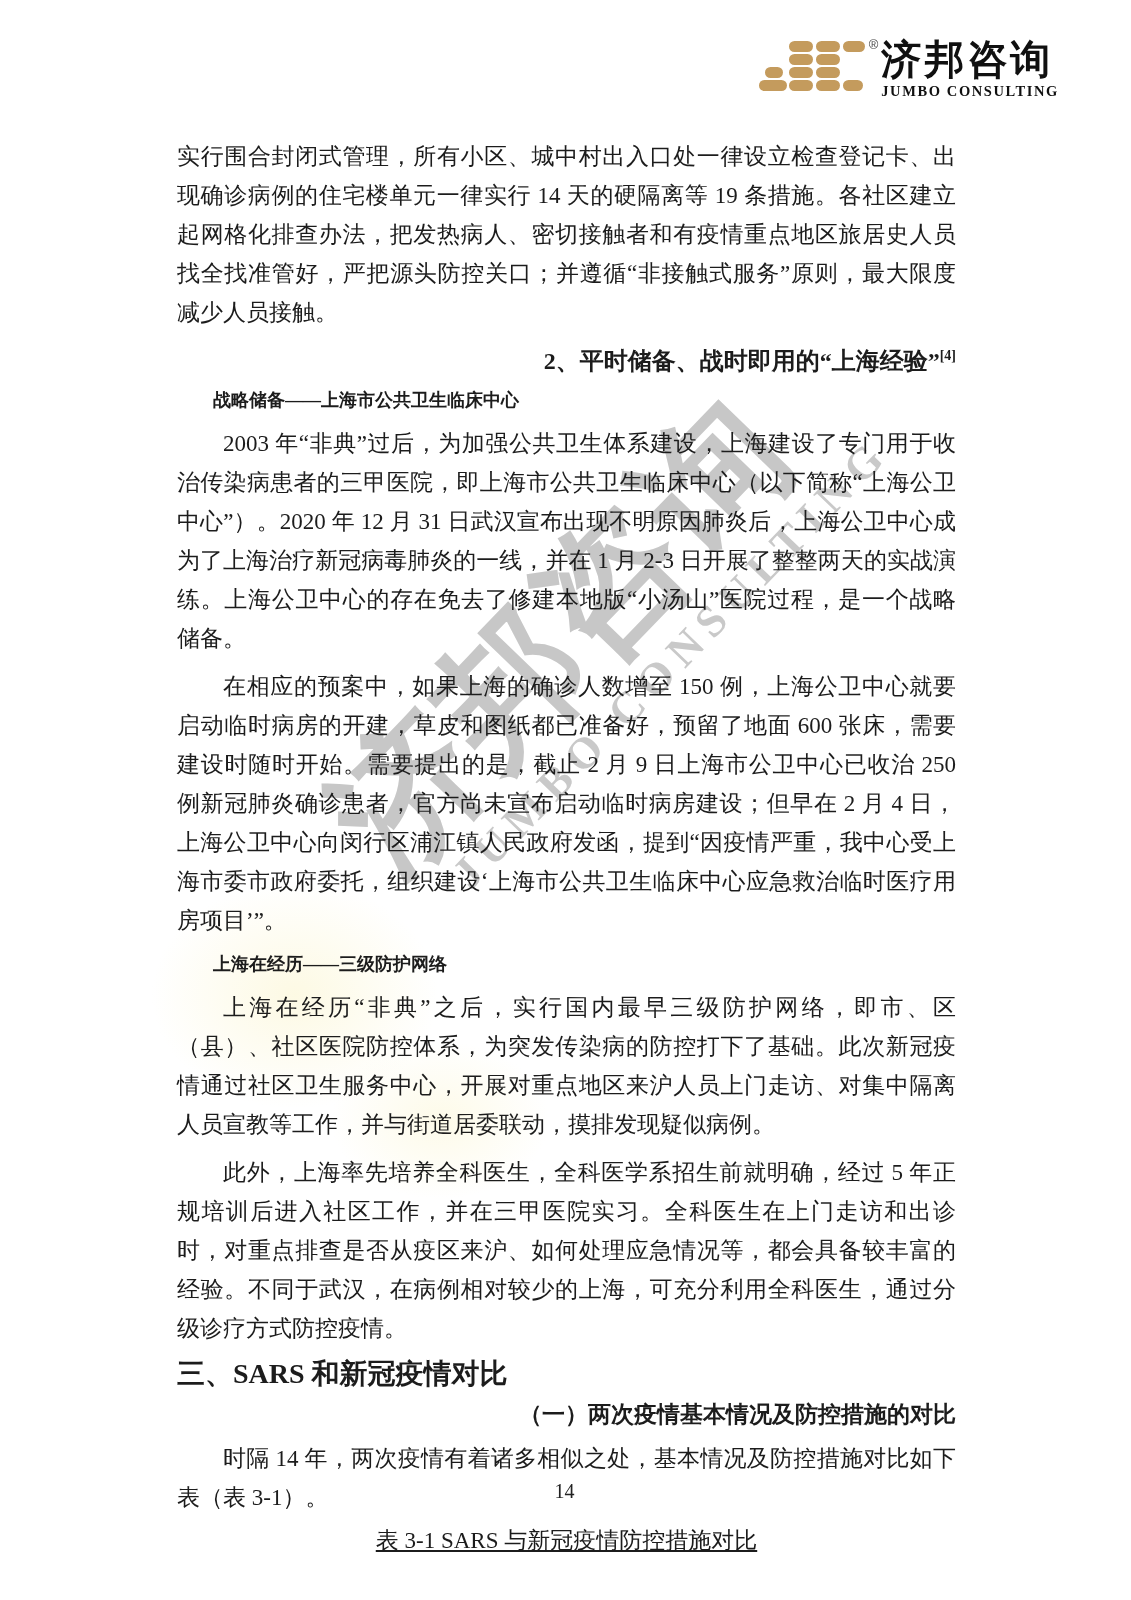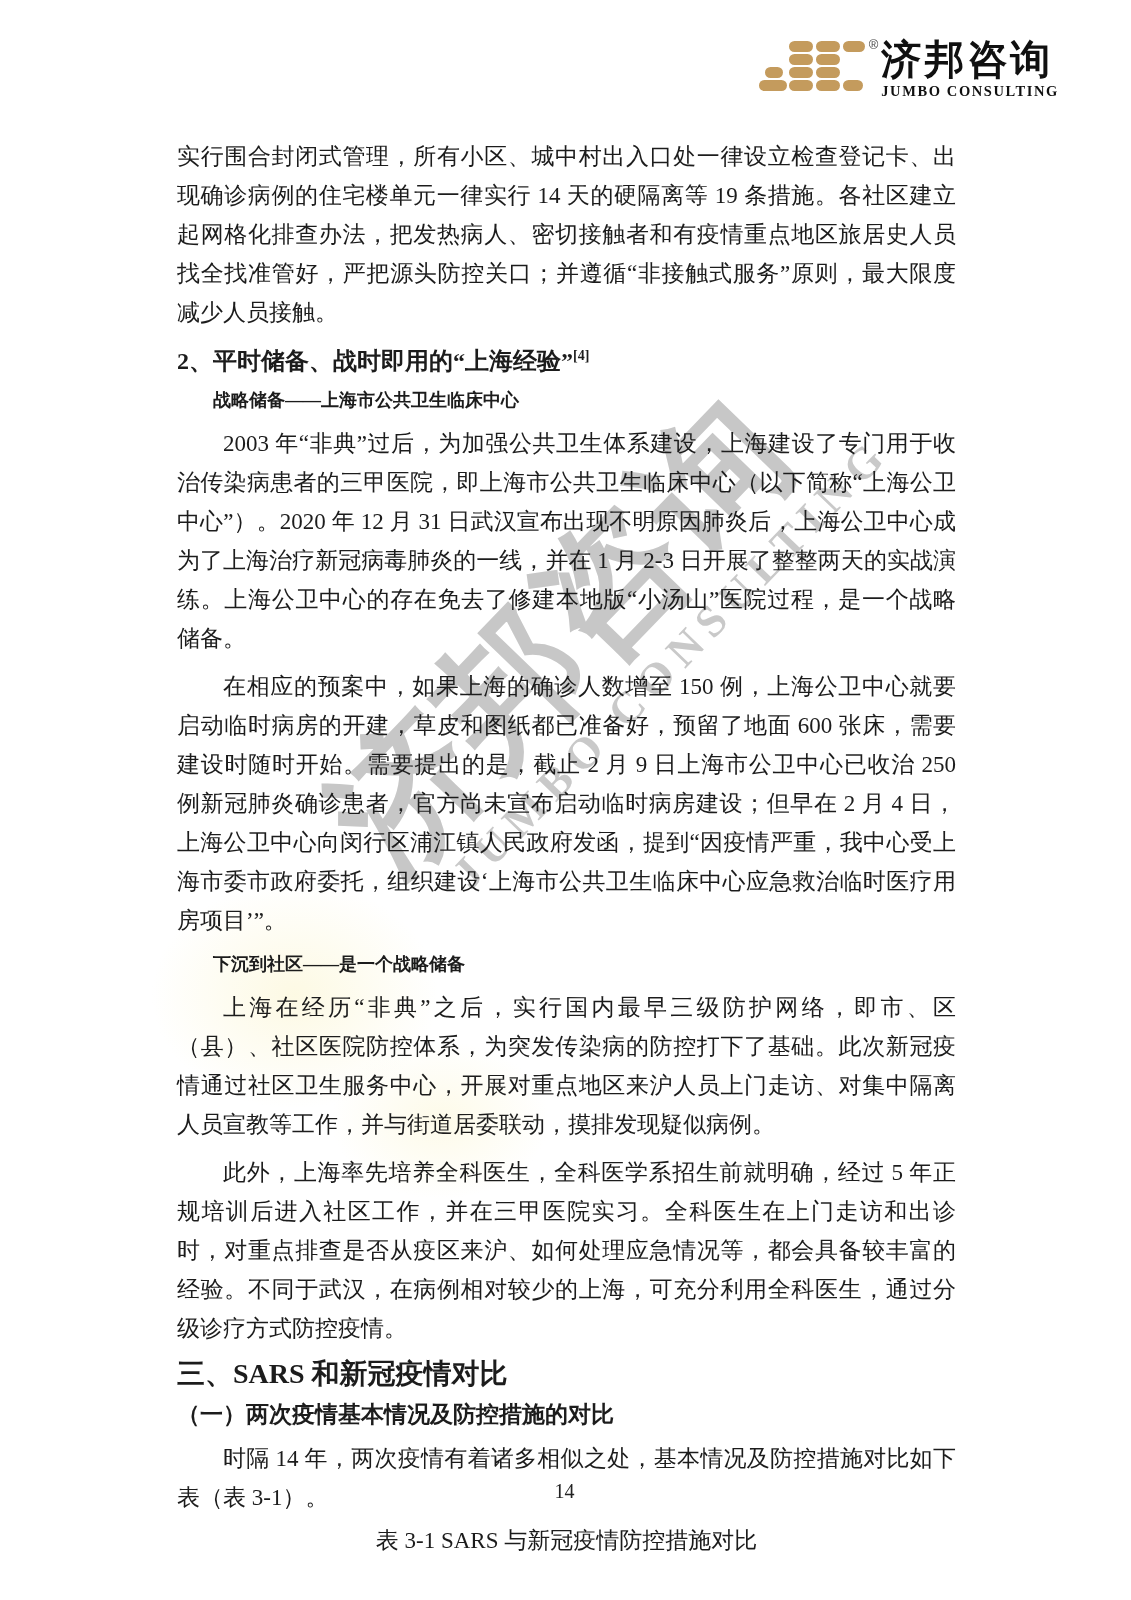--- a/index.html
+++ b/index.html
@@ -70,29 +70,29 @@
   
   .content { position:absolute; top:128px; left:168px; width:797px; z-index:2; }
   .content p, .content .hd { margin:9px; }
   .body-p {
     font-size:23px; line-height:39px;
     text-align:justify; text-justify:inter-ideograph;
     text-indent:2em;
     margin-bottom:15px;
   }
   .no-indent { text-indent:0; }
-  .hd-num   { font-size:24px; line-height:30px; font-weight:bold; margin:15px 0 13px; }
+  .hd-num   { font-size:24px; line-height:30px; font-weight:bold; margin:15px 0 13px;text-align:right; }
   .hd-num sup { font-size:14px; font-weight:bold; }
   .hd-sub   { font-size:18px; line-height:30px; font-weight:bold; margin:0 0 12px; padding-left:2em; }
   .hd-sec   { font-size:28px; line-height:34px; font-weight:bold; margin:16px 0 26px; }
-  .hd-subsec{ font-size:23px; line-height:30px; font-weight:bold; margin:0 0 20px; }
+  .hd-subsec{ font-size:23px; line-height:30px; font-weight:bold; margin:0 0 20px;text-align:right; }
   .p-tight  { margin-bottom:10px; }
   .p-before-hd { margin-bottom:12px; }
   .p-last   { margin-bottom:16px; }
-  .caption  { font-size:23px; line-height:30px; text-align:center; margin-top:3px; }
+  .caption  { font-size:23px; line-height:30px; text-align:center; margin-top:3px;text-decoration:underline; }
 
   .page-number {
     position:absolute; left:0; right:2px; top:1480px;
     text-align:center; font-size:20px; color:#222; z-index:2;
   }
 </style>
 </head>
 <body>
 
 <div class="page">
@@ -134,21 +134,21 @@
     <div class="hd hd-num">
       <span>2、平时储备、战时即用的“上海经验”</span><sup>[4]</sup>
     </div>
 
     <div class="hd hd-sub">战略储备——上海市公共卫生临床中心</div>
 
     <p class="body-p p-tight">2003 年“非典”过后，为加强公共卫生体系建设，上海建设了专门用于收治传染病患者的三甲医院，即上海市公共卫生临床中心（以下简称“上海公卫中心”）。2020 年 12 月 31 日武汉宣布出现不明原因肺炎后，上海公卫中心成为了上海治疗新冠病毒肺炎的一线，并在 1 月 2-3 日开展了整整两天的实战演练。上海公卫中心的存在免去了修建本地版“小汤山”医院过程，是一个战略储备。</p>
 
     <p class="body-p p-before-hd">在相应的预案中，如果上海的确诊人数增至 150 例，上海公卫中心就要启动临时病房的开建，草皮和图纸都已准备好，预留了地面 600 张床，需要建设时随时开始。需要提出的是，截止 2 月 9 日上海市公卫中心已收治 250 例新冠肺炎确诊患者，官方尚未宣布启动临时病房建设；但早在 2 月 4 日，上海公卫中心向闵行区浦江镇人民政府发函，提到“因疫情严重，我中心受上海市委市政府委托，组织建设‘上海市公共卫生临床中心应急救治临时医疗用房项目’”。</p>
 
-    <div class="hd hd-sub">下沉到社区——是一个战略储备</div>
+    <div class="hd hd-sub">上海在经历——三级防护网络</div>
 
     <p class="body-p">上海在经历“非典”之后，实行国内最早三级防护网络，即市、区（县）、社区医院防控体系，为突发传染病的防控打下了基础。此次新冠疫情通过社区卫生服务中心，开展对重点地区来沪人员上门走访、对集中隔离人员宣教等工作，并与街道居委联动，摸排发现疑似病例。</p>
 
     <p class="body-p p-last">此外，上海率先培养全科医生，全科医学系招生前就明确，经过 5 年正规培训后进入社区工作，并在三甲医院实习。全科医生在上门走访和出诊时，对重点排查是否从疫区来沪、如何处理应急情况等，都会具备较丰富的经验。不同于武汉，在病例相对较少的上海，可充分利用全科医生，通过分级诊疗方式防控疫情。</p>
 
     <div class="hd hd-sec">三、SARS 和新冠疫情对比</div>
 
     <div class="hd hd-subsec">（一）两次疫情基本情况及防控措施的对比</div>
 
     <p class="body-p">时隔 14 年，两次疫情有着诸多相似之处，基本情况及防控措施对比如下表（表 3-1）。</p>

